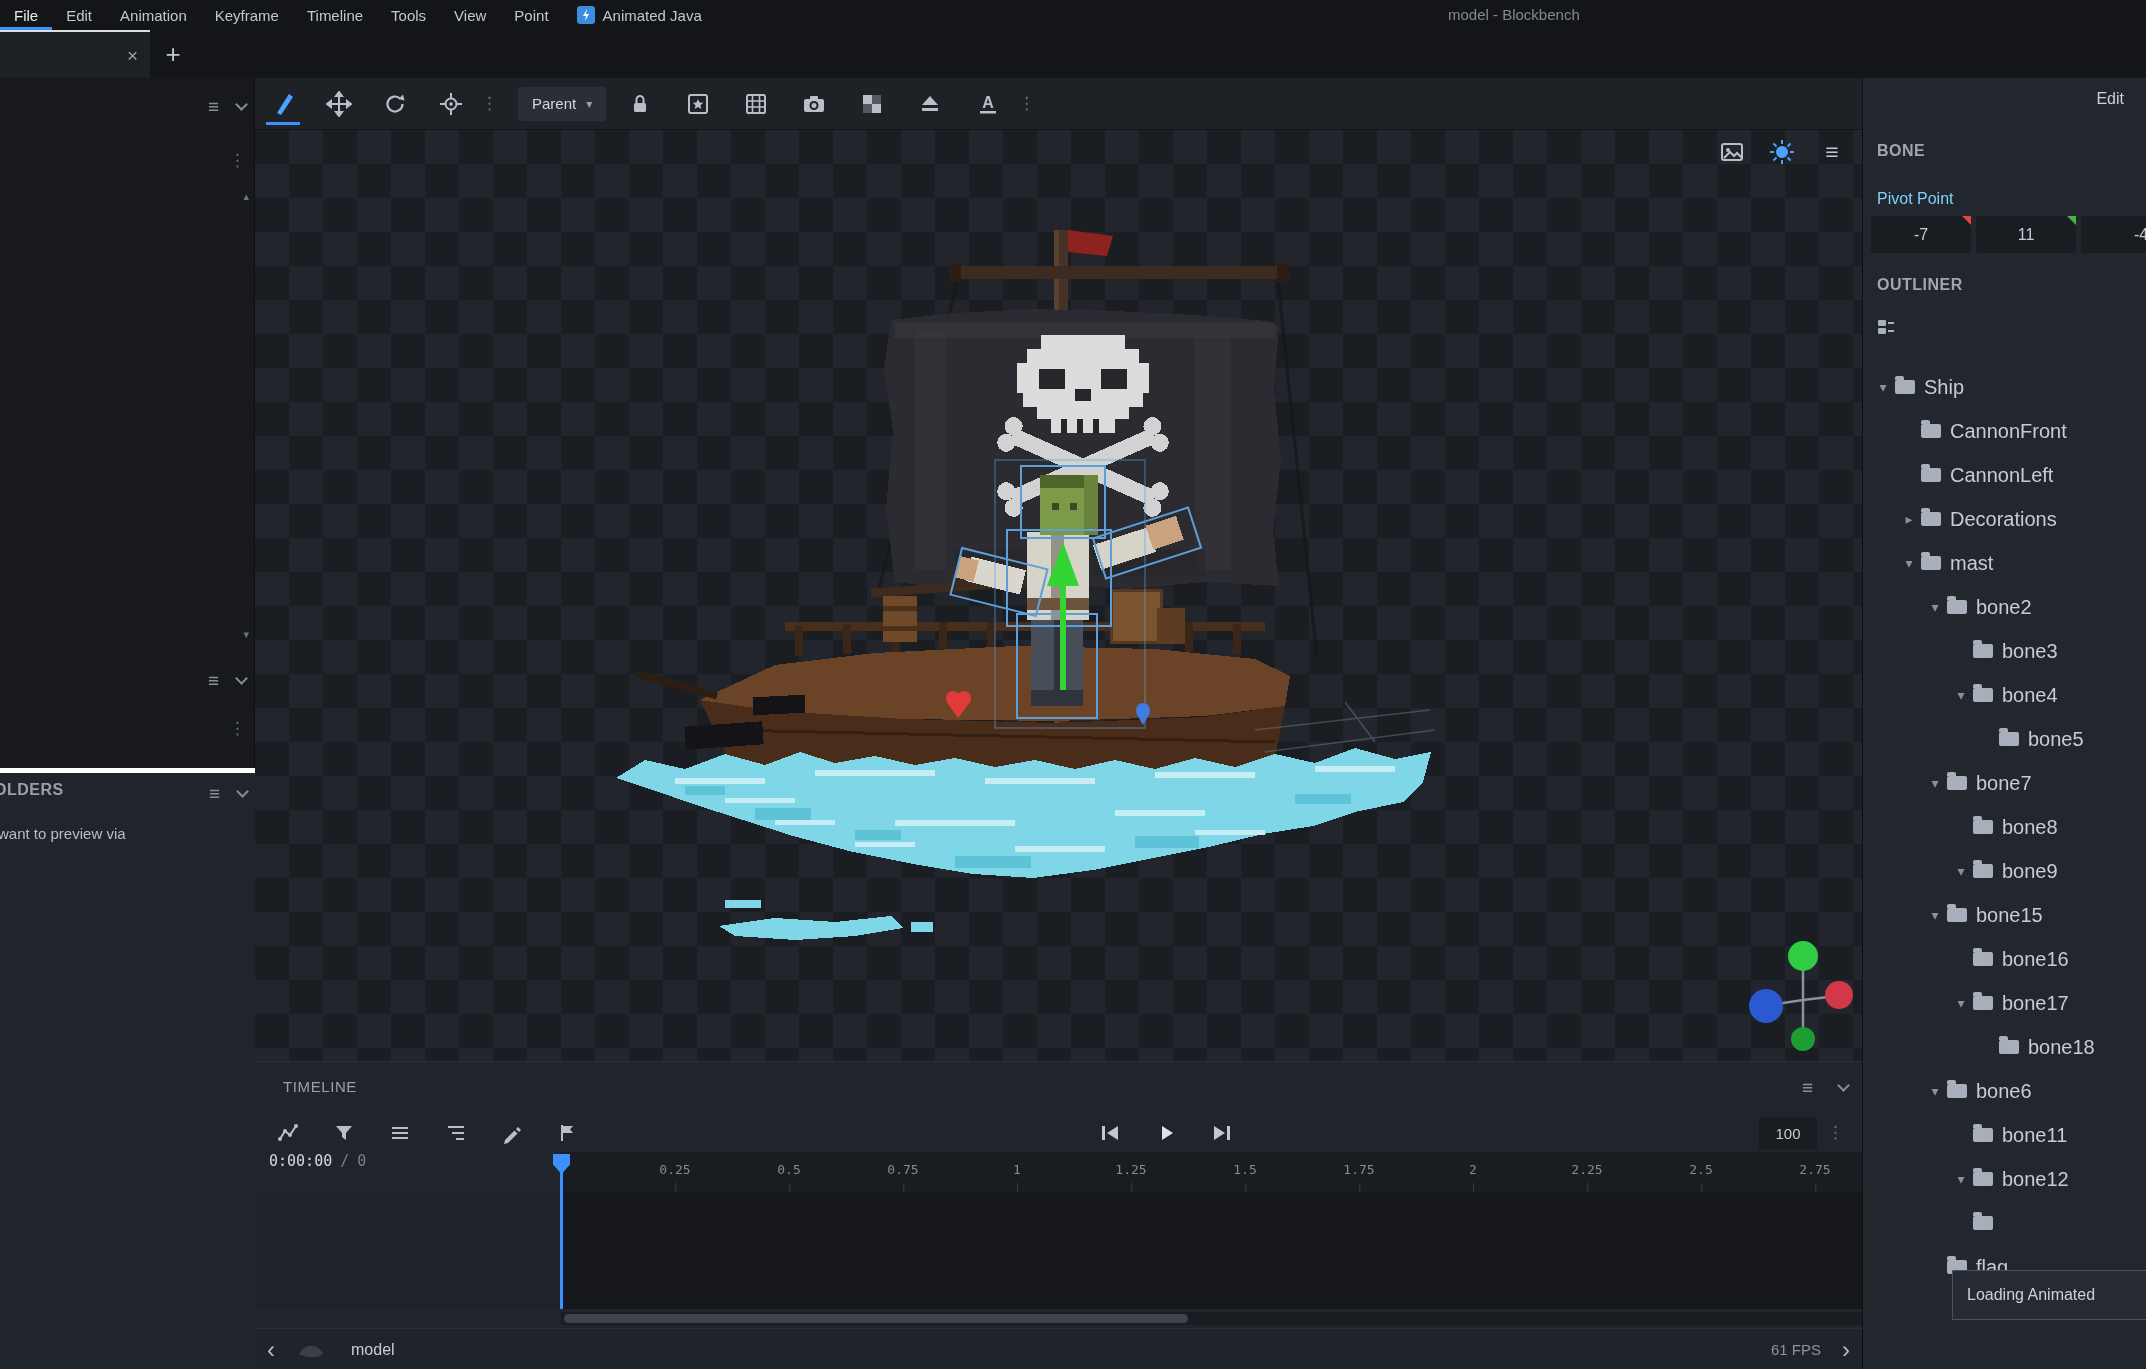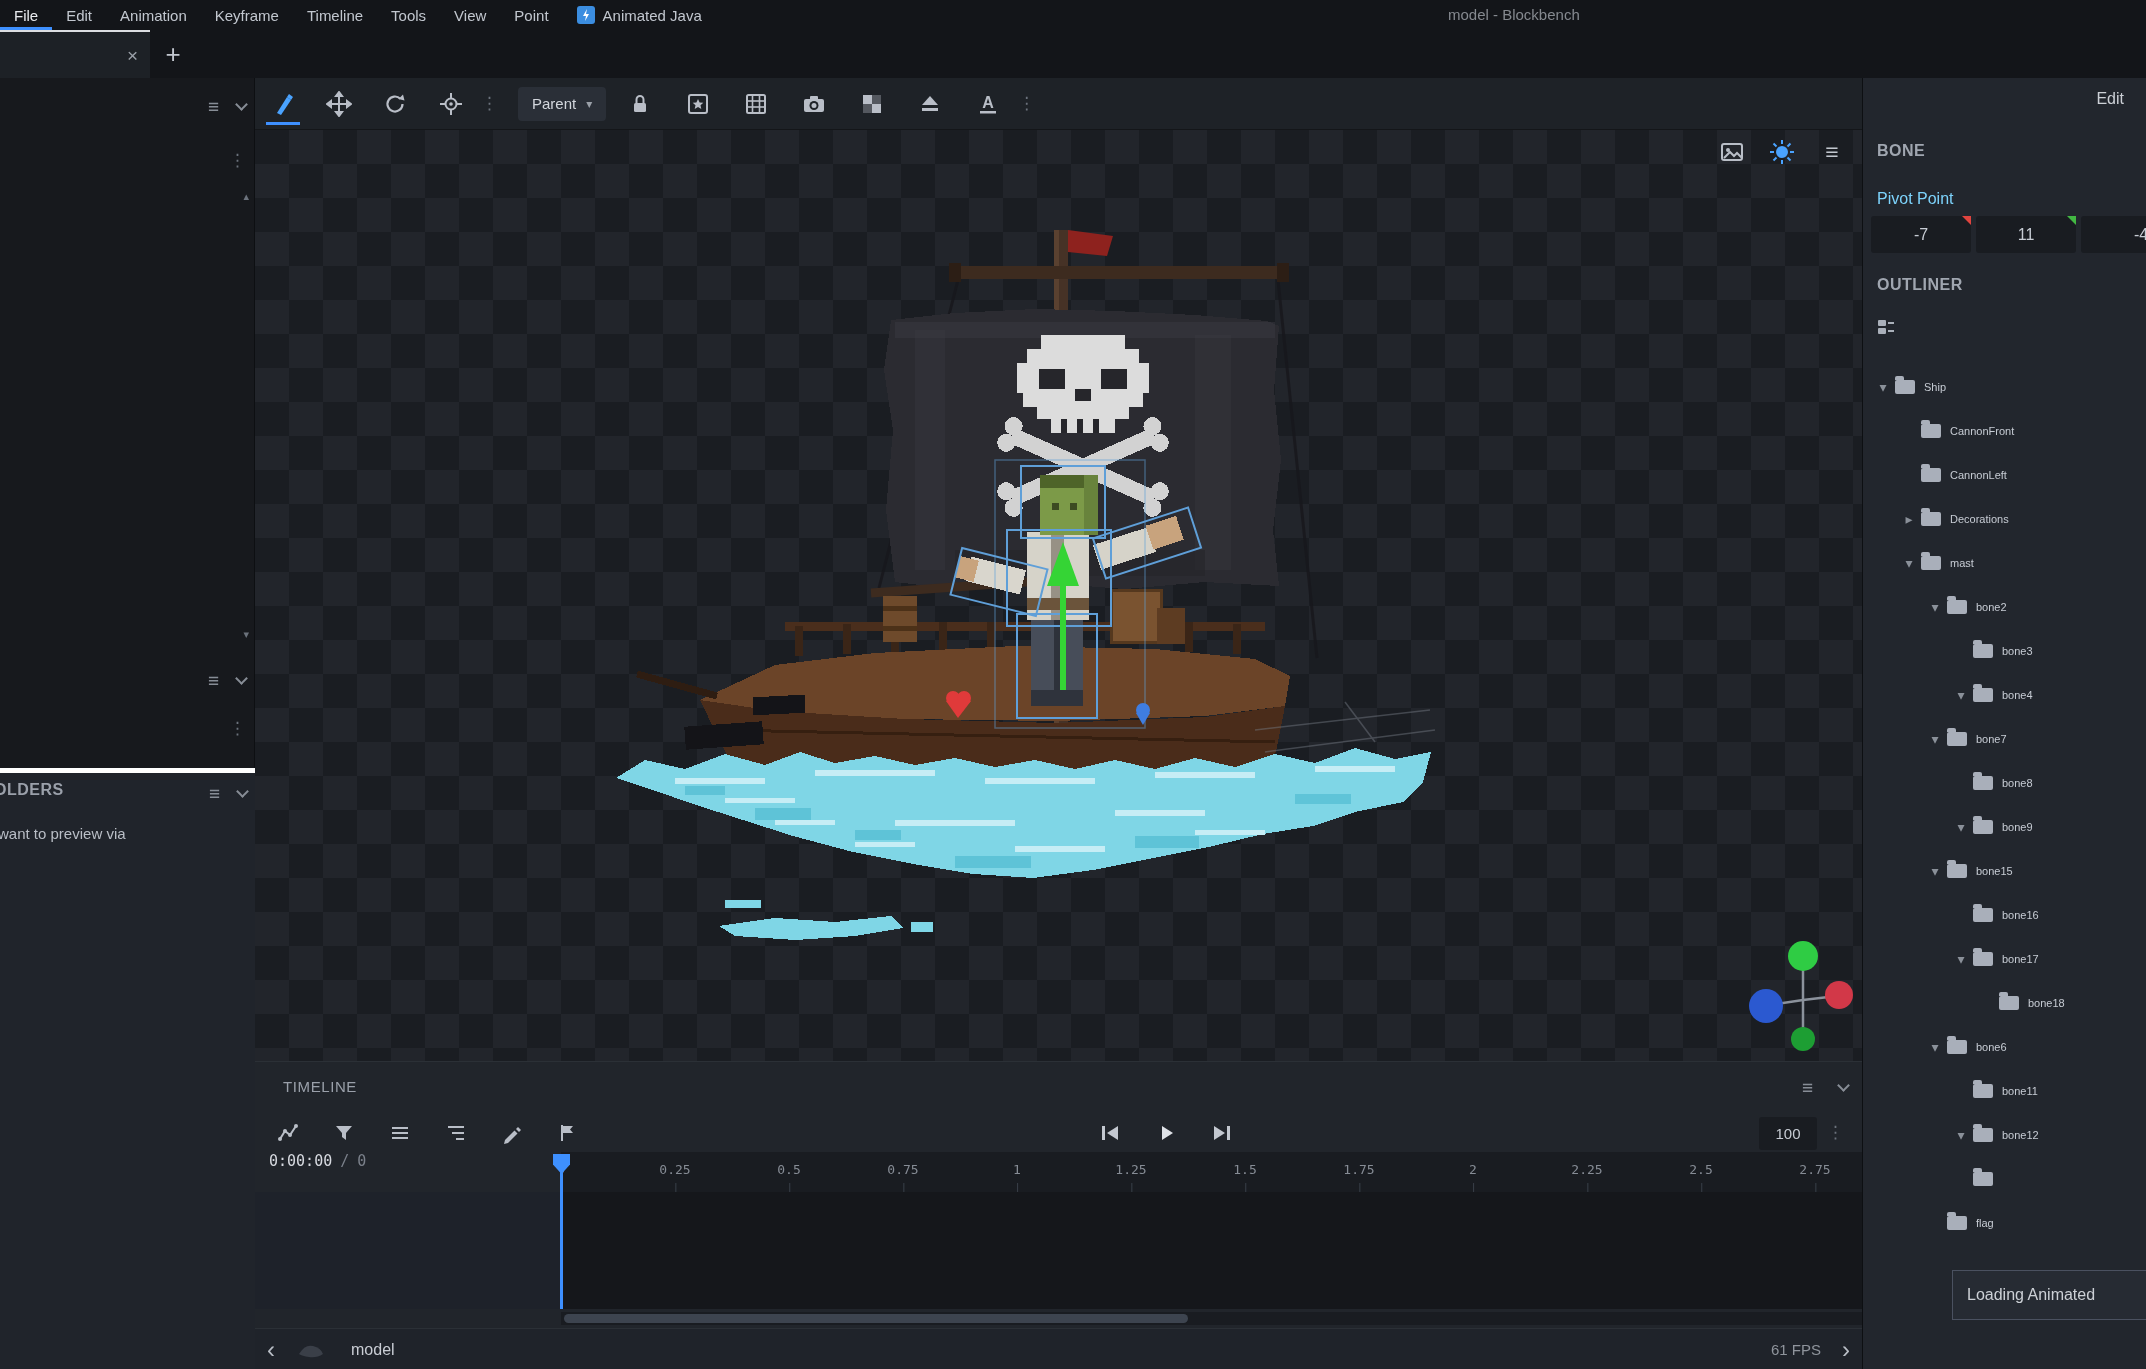--- a/index.html
+++ b/index.html
@@ -94,21 +94,21 @@
 .axis-x::after{border-top-color:var(--axis-x,#e0443f)}
 .axis-y::after{border-top-color:var(--axis-y,#42b843)}
 .axis-z::after{border-top-color:var(--axis-z,#3e63dd)}
 #outliner-title{position:absolute;left:14px;top:198px;font-size:16px;font-weight:bold;color:#a0a6b0;letter-spacing:.5px}
 #outliner-toolbar{position:absolute;left:12px;top:238px}
 #outliner-tree{position:absolute;left:0;top:287px;width:284px}
 .tree-row{height:44px;display:flex;align-items:center;cursor:pointer}
 .tree-chev{width:24px;text-align:center;font-size:14px;color:#8a9099;flex:0 0 24px}
 .folder-glyph{position:relative;width:20px;height:14px;background:#a9afba;border-radius:2px;margin-right:9px;flex:0 0 20px}
 .folder-glyph::before{content:"";position:absolute;top:-4px;left:0;width:9px;height:4px;background:#a9afba;border-radius:2px 2px 0 0}
-.tree-label{font-size:11px;color:#c7ccd4;white-space:nowrap}
+.tree-label{font-size:20px;color:#c7ccd4;white-space:nowrap}
 #toast{position:absolute;left:89px;top:1192px;width:260px;height:50px;background:#262b33;border:1px solid #4a5160;display:flex;align-items:center;padding-left:14px;font-size:16px;color:#ccd0d6;z-index:5}
 </style>
 </head>
 <body>
 
 <div id="app">
 
   <div id="menu-bar">
     <div id="menu-items">
         <div class="menu-item active">File</div>
@@ -640,20 +640,25 @@
         <div class="tree-row" style="padding-left: 86px;">
           <span class="tree-chev"></span>
           <span class="folder-glyph"></span>
           <span class="tree-label">bone3</span>
         </div>
         <div class="tree-row" style="padding-left: 86px;">
           <span class="tree-chev">▾</span>
           <span class="folder-glyph"></span>
           <span class="tree-label">bone4</span>
         </div>
+        <div class="tree-row" style="padding-left: 112px;">
+          <span class="tree-chev"></span>
+          <span class="folder-glyph"></span>
+          <span class="tree-label">bone5</span>
+        </div>
         <div class="tree-row" style="padding-left: 60px;">
           <span class="tree-chev">▾</span>
           <span class="folder-glyph"></span>
           <span class="tree-label">bone7</span>
         </div>
         <div class="tree-row" style="padding-left: 86px;">
           <span class="tree-chev"></span>
           <span class="folder-glyph"></span>
           <span class="tree-label">bone8</span>
         </div>

